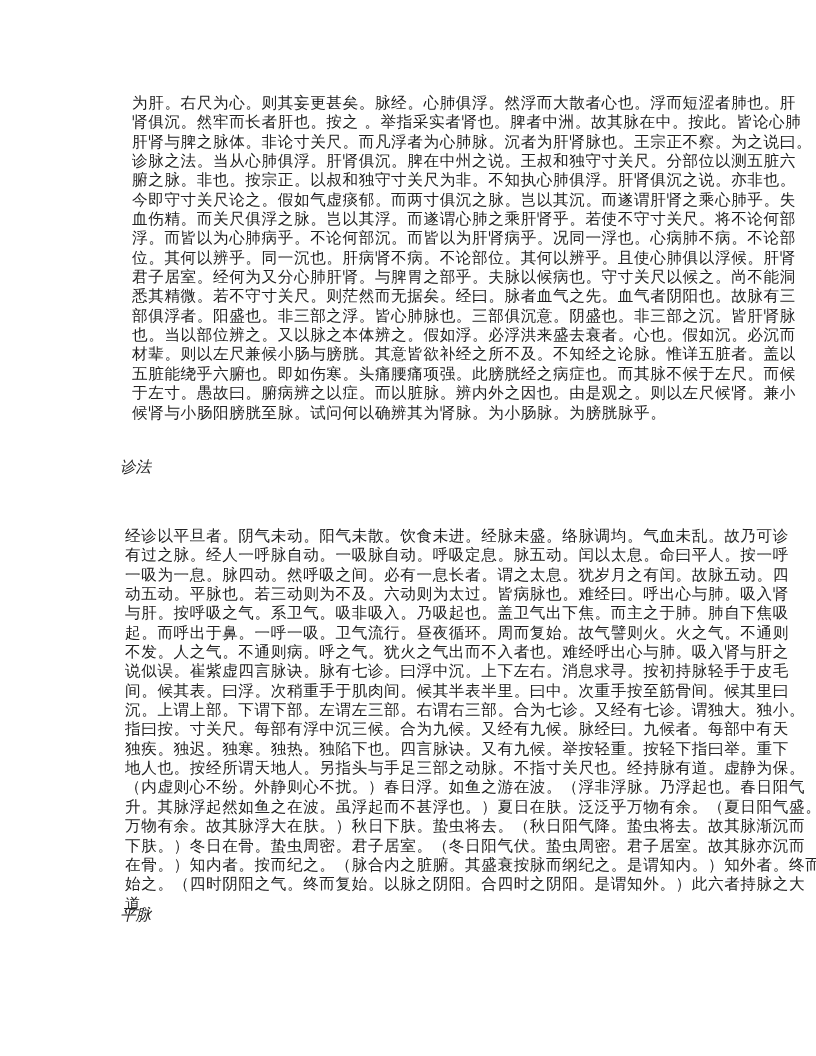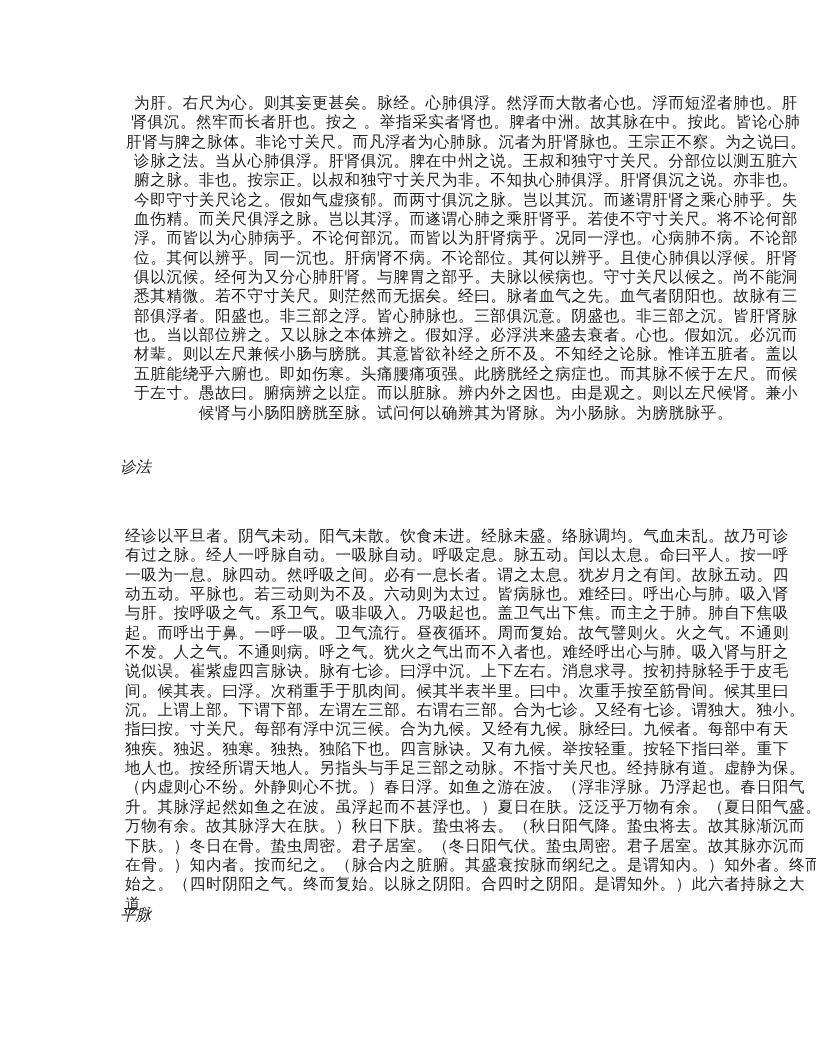--- a/index.html
+++ b/index.html
@@ -3,40 +3,40 @@
 <meta charset="utf-8">
 <style>
   html, body { margin: 0; padding: 0; background: #ffffff; }
   body { width: 816px; height: 1056px; position: relative; overflow: hidden;
          font-family: "DejaVu Serif", "Liberation Serif", serif; color: #222222; }
   .page { position: absolute; left: 120px; top: 94px; width: 600px; }
   .para { margin: 0; }
   .line { display: block; height: 19.35px; line-height: 19.35px; font-size: 15.6px;
           white-space: nowrap; letter-spacing: 0.6px; }
   .heading { display: block; font-size: 15.6px; line-height: 19px; height: 19px; font-style: italic; }
-  #p1 { position: absolute; top: 0; left: 6px; text-align: center; }
+  #p1 { position: absolute; top: 0; left: 12px; }
   #h1 { position: absolute; top: 364px; left: 0; }
   #p2 { position: absolute; top: 433px; left: 5px; }
   #h2 { position: absolute; top: 812px; left: 0; }
 </style>
 </head>
 <body>
 
 <div class="page">
   <div id="p1" class="para">
       <span class="line">为肝。右尺为心。则其妄更甚矣。脉经。心肺俱浮。然浮而大散者心也。浮而短涩者肺也。肝</span>
       <span class="line">肾俱沉。然牢而长者肝也。按之 。举指采实者肾也。脾者中洲。故其脉在中。按此。皆论心肺</span>
       <span class="line">肝肾与脾之脉体。非论寸关尺。而凡浮者为心肺脉。沉者为肝肾脉也。王宗正不察。为之说曰。</span>
       <span class="line">诊脉之法。当从心肺俱浮。肝肾俱沉。脾在中州之说。王叔和独守寸关尺。分部位以测五脏六</span>
       <span class="line">腑之脉。非也。按宗正。以叔和独守寸关尺为非。不知执心肺俱浮。肝肾俱沉之说。亦非也。</span>
       <span class="line">今即守寸关尺论之。假如气虚痰郁。而两寸俱沉之脉。岂以其沉。而遂谓肝肾之乘心肺乎。失</span>
       <span class="line">血伤精。而关尺俱浮之脉。岂以其浮。而遂谓心肺之乘肝肾乎。若使不守寸关尺。将不论何部</span>
       <span class="line">浮。而皆以为心肺病乎。不论何部沉。而皆以为肝肾病乎。况同一浮也。心病肺不病。不论部</span>
       <span class="line">位。其何以辨乎。同一沉也。肝病肾不病。不论部位。其何以辨乎。且使心肺俱以浮候。肝肾</span>
-      <span class="line">俱以沉候。经何为又分心肺肝肾。与脾胃之部乎。夫脉以候病也。守寸关尺以候之。尚不能洞</span>
+      <span class="line">君子居室。经何为又分心肺肝肾。与脾胃之部乎。夫脉以候病也。守寸关尺以候之。尚不能洞</span>
       <span class="line">悉其精微。若不守寸关尺。则茫然而无据矣。经曰。脉者血气之先。血气者阴阳也。故脉有三</span>
       <span class="line">部俱浮者。阳盛也。非三部之浮。皆心肺脉也。三部俱沉意。阴盛也。非三部之沉。皆肝肾脉</span>
       <span class="line">也。当以部位辨之。又以脉之本体辨之。假如浮。必浮洪来盛去衰者。心也。假如沉。必沉而</span>
       <span class="line">材辈。则以左尺兼候小肠与膀胱。其意皆欲补经之所不及。不知经之论脉。惟详五脏者。盖以</span>
       <span class="line">五脏能绕乎六腑也。即如伤寒。头痛腰痛项强。此膀胱经之病症也。而其脉不候于左尺。而候</span>
       <span class="line">于左寸。愚故曰。腑病辨之以症。而以脏脉。辨内外之因也。由是观之。则以左尺候肾。兼小</span>
       <span class="line">候肾与小肠阳膀胱至脉。试问何以确辨其为肾脉。为小肠脉。为膀胱脉乎。</span>
     </div>
   <div id="h1" class="heading">诊法</div>
   <div id="p2" class="para">

